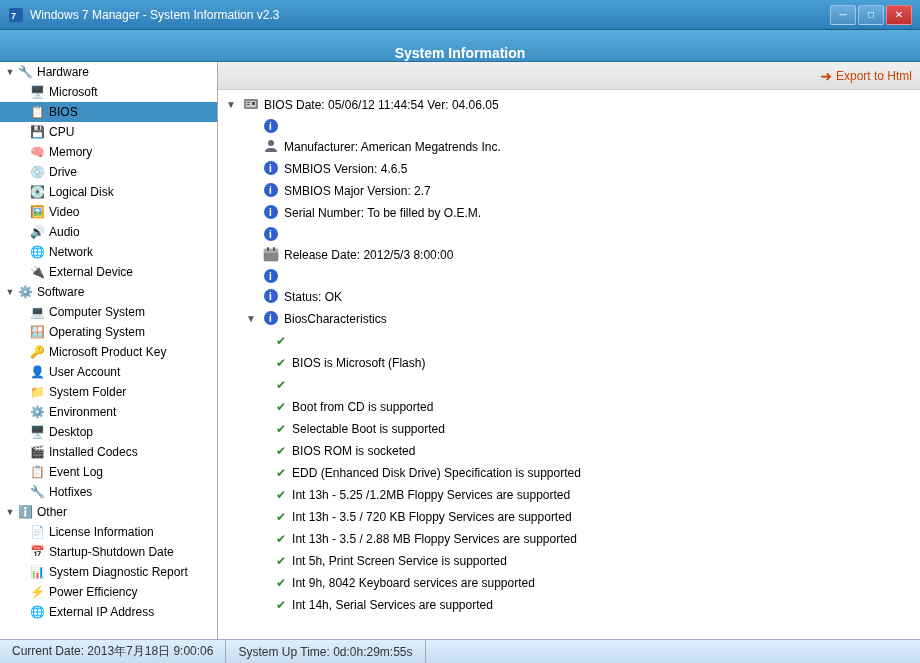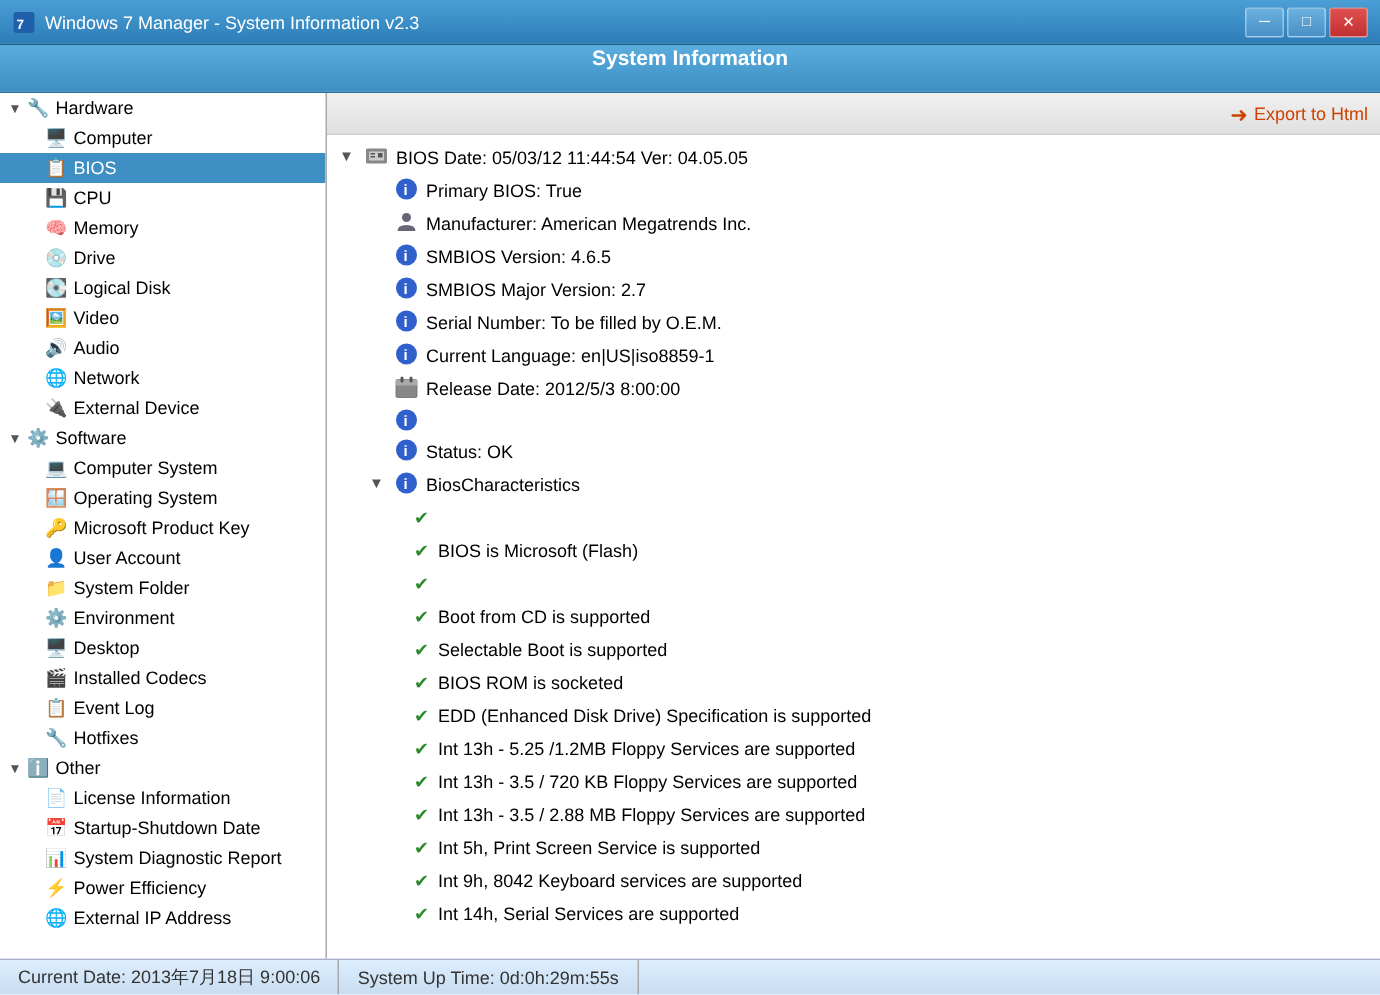--- a/index.html
+++ b/index.html
@@ -22,39 +22,39 @@
       color: white; font-size: 10px; cursor: pointer;
       display: flex; align-items: center; justify-content: center;
       border-radius: 2px;
     }
     .title-btn.close { background: linear-gradient(to bottom, #e05050, #c03030); }
 
     
     .app-header {
       height: 32px;
       background: linear-gradient(to bottom, #5badde, #3d8fc4);
-      display: flex; align-items: flex-start; justify-content: center;
+      display: flex; align-items: flex-end; justify-content: center;
       color: white; font-size: 14px; font-weight: bold;
       border-bottom: 1px solid #2a70a0;
     }
 
     
     .main-area { display: flex; height: calc(663px - 30px - 32px - 24px); }
 
     
     .sidebar {
       width: 218px; min-width: 218px;
       background: white;
       border-right: 1px solid #aaa;
       overflow-y: auto;
       font-size: 12px;
     }
     .tree-item { display: flex; align-items: center; padding: 2px 4px; cursor: pointer; white-space: nowrap; }
     .tree-item.selected { background: #3d8fc4; color: white; }
-    .tree-item.selected .item-label { color: #ffffff; }
+    .tree-item.selected .item-label { color: #000000; }
     .expand-btn { width: 12px; height: 12px; display: inline-flex; align-items: center; justify-content: center; font-size: 9px; color: #555; margin-right: 2px; flex-shrink: 0; }
     .item-icon { width: 16px; height: 16px; margin-right: 3px; flex-shrink: 0; display: inline-flex; align-items: center; justify-content: center; font-size: 12px; }
     .item-label { font-size: 12px; }
     .indent1 { padding-left: 16px; }
 
     
     .content-area { flex: 1; display: flex; flex-direction: column; background: white; overflow: hidden; }
     .content-toolbar { height: 28px; background: linear-gradient(to bottom, #f0f0f0, #e0e0e0); border-bottom: 1px solid #ccc; display: flex; align-items: center; justify-content: flex-end; padding: 0 8px; }
     .export-btn { display: flex; align-items: center; gap: 4px; color: #cc4400; font-size: 12px; cursor: pointer; text-decoration: none; }
     .content-scroll { flex: 1; overflow-y: auto; overflow-x: hidden; padding: 4px 0; }
@@ -114,21 +114,21 @@
   <div class="sidebar">
 
     <div class="tree-item indent0">
       <span class="expand-btn">▼</span>
       <span class="item-icon hw-red">🔧</span>
       <span class="item-label">Hardware</span>
     </div>
     <div class="tree-item indent1">
       <span class="expand-btn"> </span>
       <span class="item-icon">🖥️</span>
-      <span class="item-label">Computer</span>
+      <span class="item-label">Microsoft</span>
     </div>
     <div class="tree-item indent1 selected">
       <span class="expand-btn"> </span>
       <span class="item-icon">📋</span>
       <span class="item-label">BIOS</span>
     </div>
     <div class="tree-item indent1">
       <span class="expand-btn"> </span>
       <span class="item-icon">💾</span>
       <span class="item-label">CPU</span>
@@ -270,32 +270,31 @@
         <span class="expand">▼</span>
         <span class="row-icon">
           <svg width="16" height="16" viewBox="0 0 16 16">
             <rect x="1" y="3" width="14" height="10" rx="1" fill="#888"></rect>
             <rect x="3" y="5" width="10" height="6" rx="0.5" fill="#ccc"></rect>
             <rect x="4" y="6" width="3" height="1" fill="#555"></rect>
             <rect x="4" y="8" width="3" height="1" fill="#555"></rect>
             <rect x="9" y="6" width="3" height="3" fill="#555"></rect>
           </svg>
         </span>
-        <span class="row-text">BIOS Date: 05/03/12 11:44:54 Ver: 04.05.05</span>
-      </div>
-
-      <div class="info-row indent1">
-        <span class="expand"> </span>
-        <span class="row-icon blue-info">
-          <svg width="16" height="16" viewBox="0 0 16 16">
-              <circle cx="8" cy="8" r="7" fill="#3060cc"></circle>
-              <text x="6" y="12" font-size="10" fill="white" font-weight="bold">i</text>
-            </svg>
-        </span>
-        <span class="row-text">Primary BIOS: True</span>
+        <span class="row-text">BIOS Date: 05/06/12 11:44:54 Ver: 04.06.05</span>
+      </div>
+
+      <div class="info-row indent1">
+        <span class="expand"> </span>
+        <span class="row-icon blue-info">
+          <svg width="16" height="16" viewBox="0 0 16 16">
+              <circle cx="8" cy="8" r="7" fill="#3060cc"></circle>
+              <text x="6" y="12" font-size="10" fill="white" font-weight="bold">i</text>
+            </svg>
+        </span>
       </div>
 
       <div class="info-row indent1">
         <span class="expand"> </span>
         <span class="row-icon">
           <svg width="16" height="16" viewBox="0 0 16 16">
               <circle cx="8" cy="5" r="3" fill="#667"></circle>
               <path d="M2 14 Q2 10 8 10 Q14 10 14 14" fill="#667"></path>
             </svg>
         </span>
@@ -336,21 +335,20 @@
       </div>
 
       <div class="info-row indent1">
         <span class="expand"> </span>
         <span class="row-icon blue-info">
           <svg width="16" height="16" viewBox="0 0 16 16">
               <circle cx="8" cy="8" r="7" fill="#3060cc"></circle>
               <text x="6" y="12" font-size="10" fill="white" font-weight="bold">i</text>
             </svg>
         </span>
-        <span class="row-text">Current Language: en|US|iso8859-1</span>
       </div>
 
       <div class="info-row indent1">
         <span class="expand"> </span>
         <span class="row-icon">
           <svg width="16" height="16" viewBox="0 0 16 16">
             <rect x="1" y="3" width="14" height="12" rx="1" fill="#888" stroke="#666" stroke-width="0.5"></rect>
             <rect x="1" y="3" width="14" height="4" fill="#aaa"></rect>
             <rect x="4" y="1" width="2" height="4" rx="1" fill="#555"></rect>
             <rect x="10" y="1" width="2" height="4" rx="1" fill="#555"></rect>

